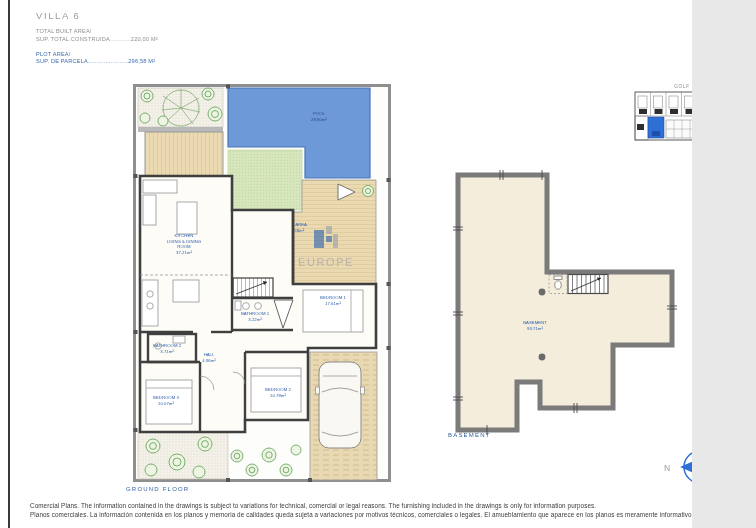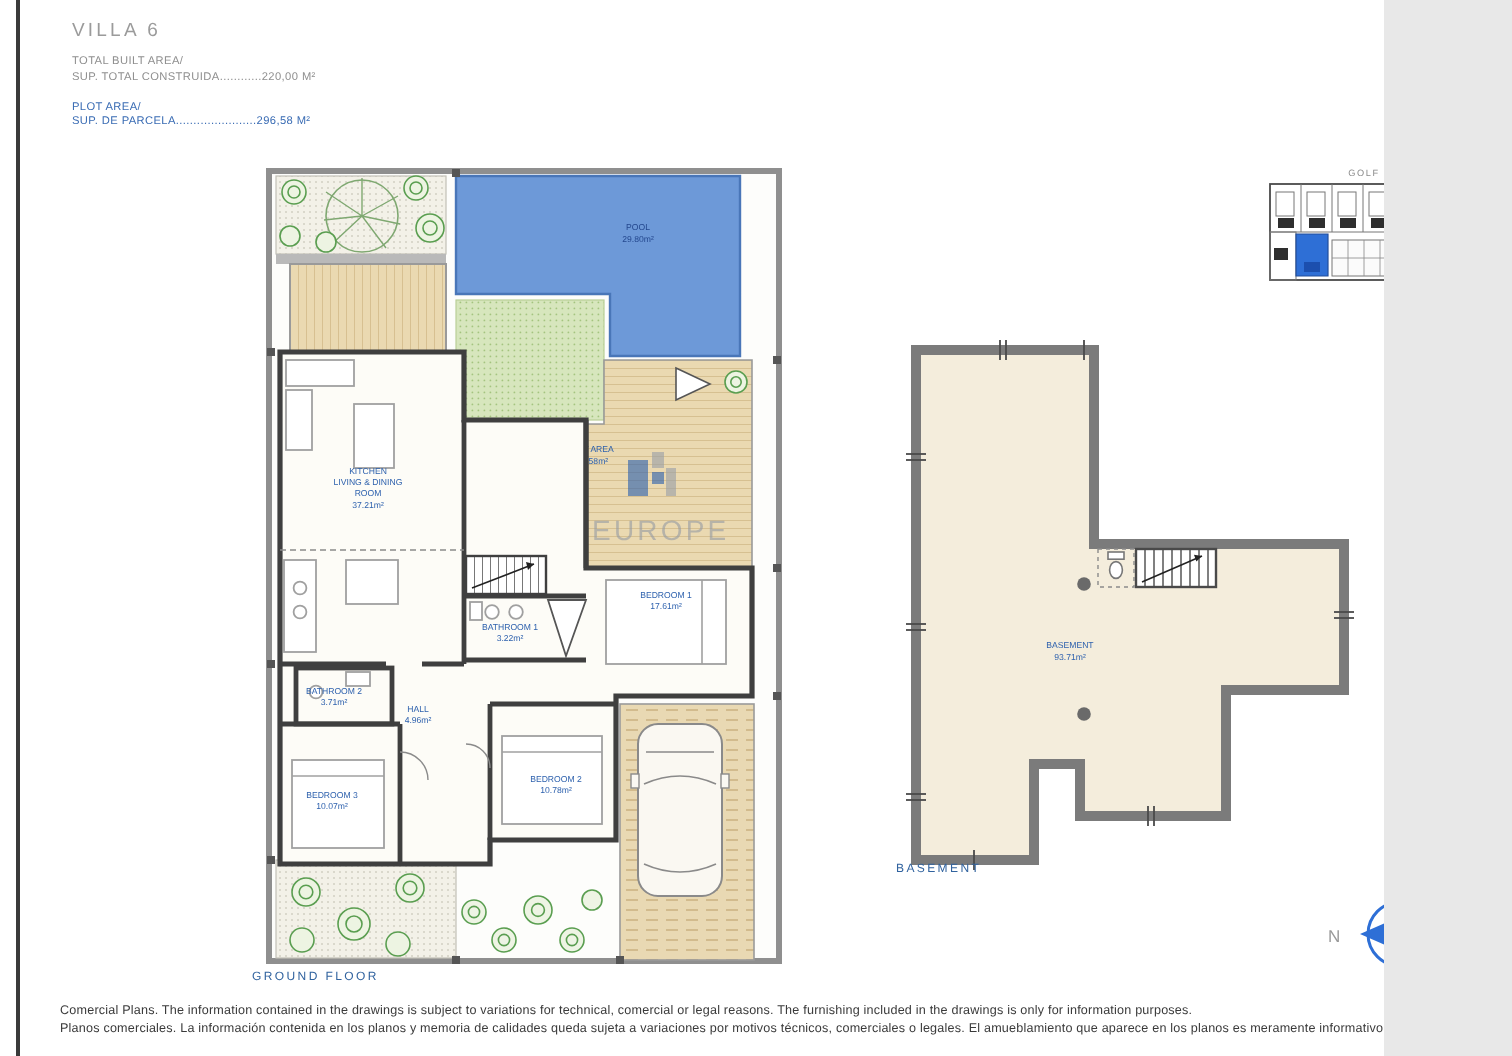--- a/index.html
+++ b/index.html
@@ -6,21 +6,21 @@
   .page{position:relative;width:692px;height:528px;background:#ffffff;overflow:hidden;
         font-family:"Liberation Sans",sans-serif;}
   .trim{position:absolute;top:0;width:2px;height:528px;background:#3a3a3a;}
   .hdr{position:absolute;left:36px;top:10px;}
   .hdr .title{font-size:9.5px;color:#9b9b9b;letter-spacing:1.6px;}
   .hdr .blk{margin-top:7px;font-size:5.6px;line-height:1.4;color:#8f8f8f;letter-spacing:.2px;}
   .hdr .blk.blue{color:#3a6cb4;}
   .caption{position:absolute;font-size:6px;color:#31639f;letter-spacing:1.2px;}
   .keymap-title{fill:#8a8a8a;font-size:4.6px;letter-spacing:.8px;text-anchor:middle;}
   .wm{position:absolute;left:296px;top:226px;width:60px;opacity:.62;text-align:center;}
-  .wm .wm-text{font-size:14px;color:#979ca4;letter-spacing:1.6px;margin-top:2px;}
+  .wm .wm-text{font-size:11px;color:#979ca4;letter-spacing:1.6px;margin-top:2px;}
   .footer{position:absolute;left:30px;top:502px;width:716px;font-size:6.3px;color:#3a3a3a;
           line-height:1.42;letter-spacing:.1px;}
   svg{position:absolute;}
   text.lbl{fill:#2f62ae;font-size:4.3px;text-anchor:middle;font-family:"Liberation Sans",sans-serif;}
   text.lbl-pool{fill:#24488f;font-size:4.3px;text-anchor:middle;font-family:"Liberation Sans",sans-serif;}
   .wall{stroke:#3f3f3f;stroke-width:2.4;fill:none;}
   .furn{fill:#ffffff;stroke:#a0a0a0;stroke-width:.9;}
   .tick{stroke:#4a4a4a;stroke-width:.9;}
 </style>
 </head>

